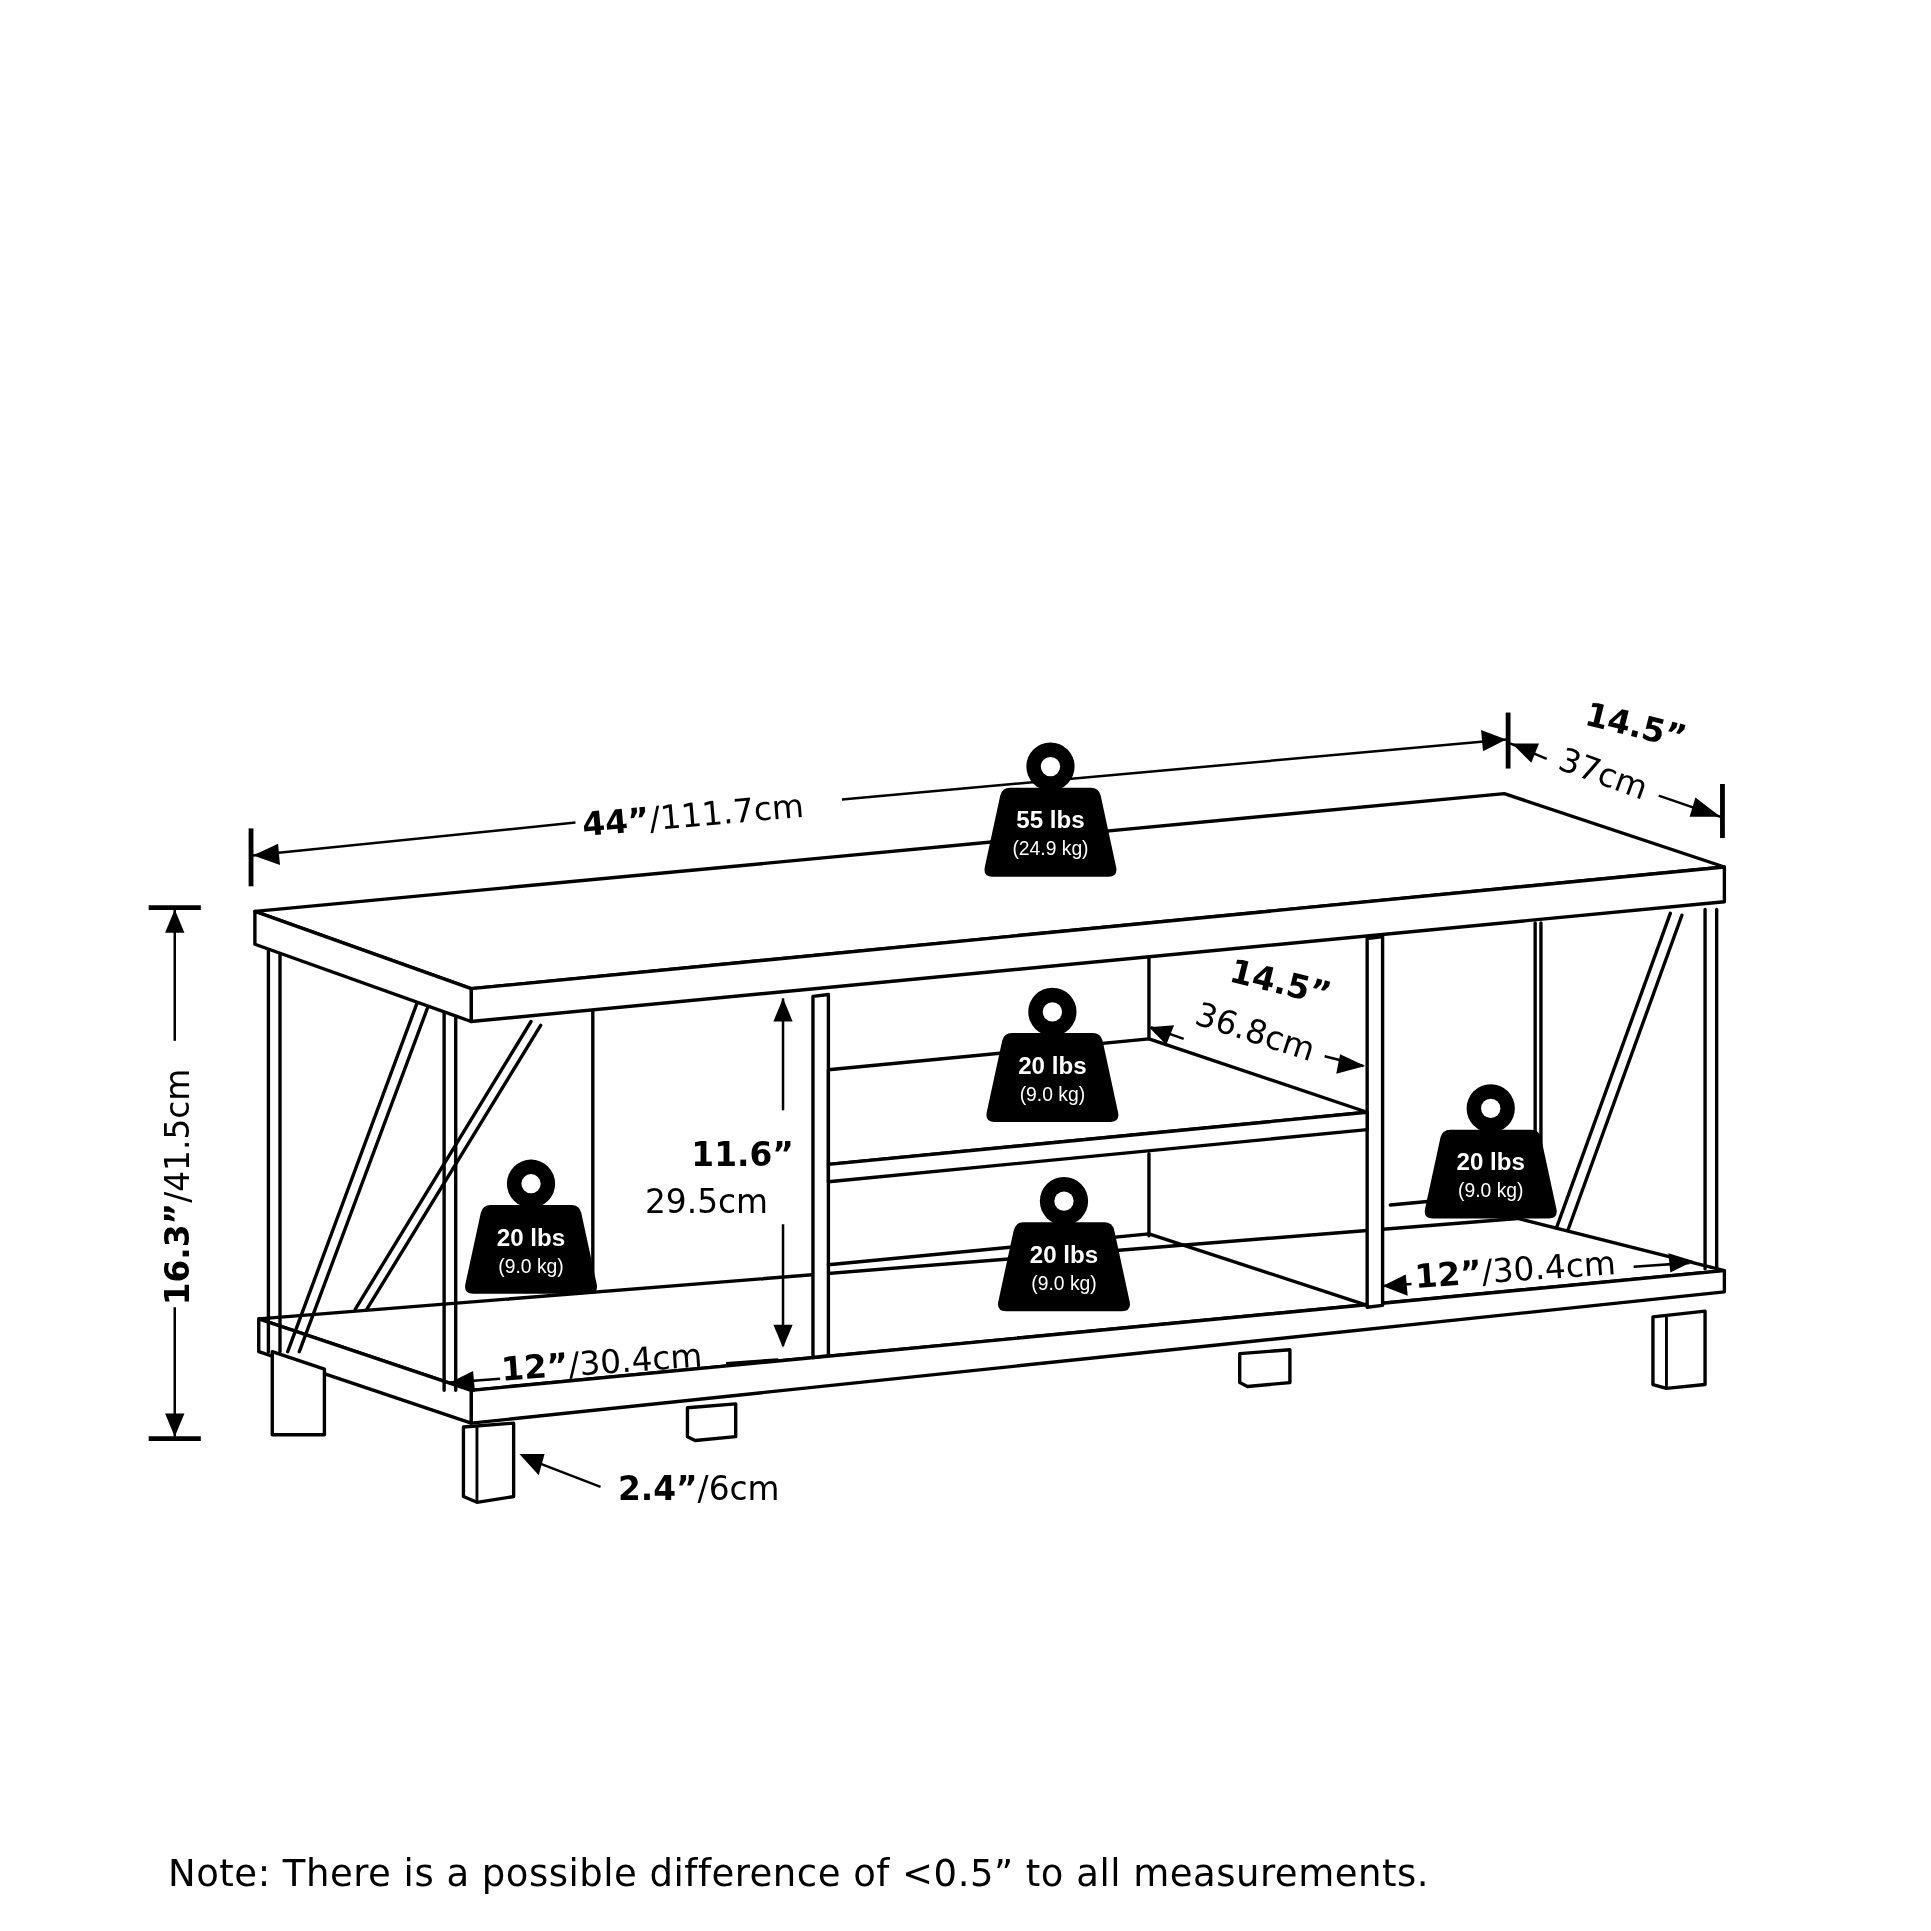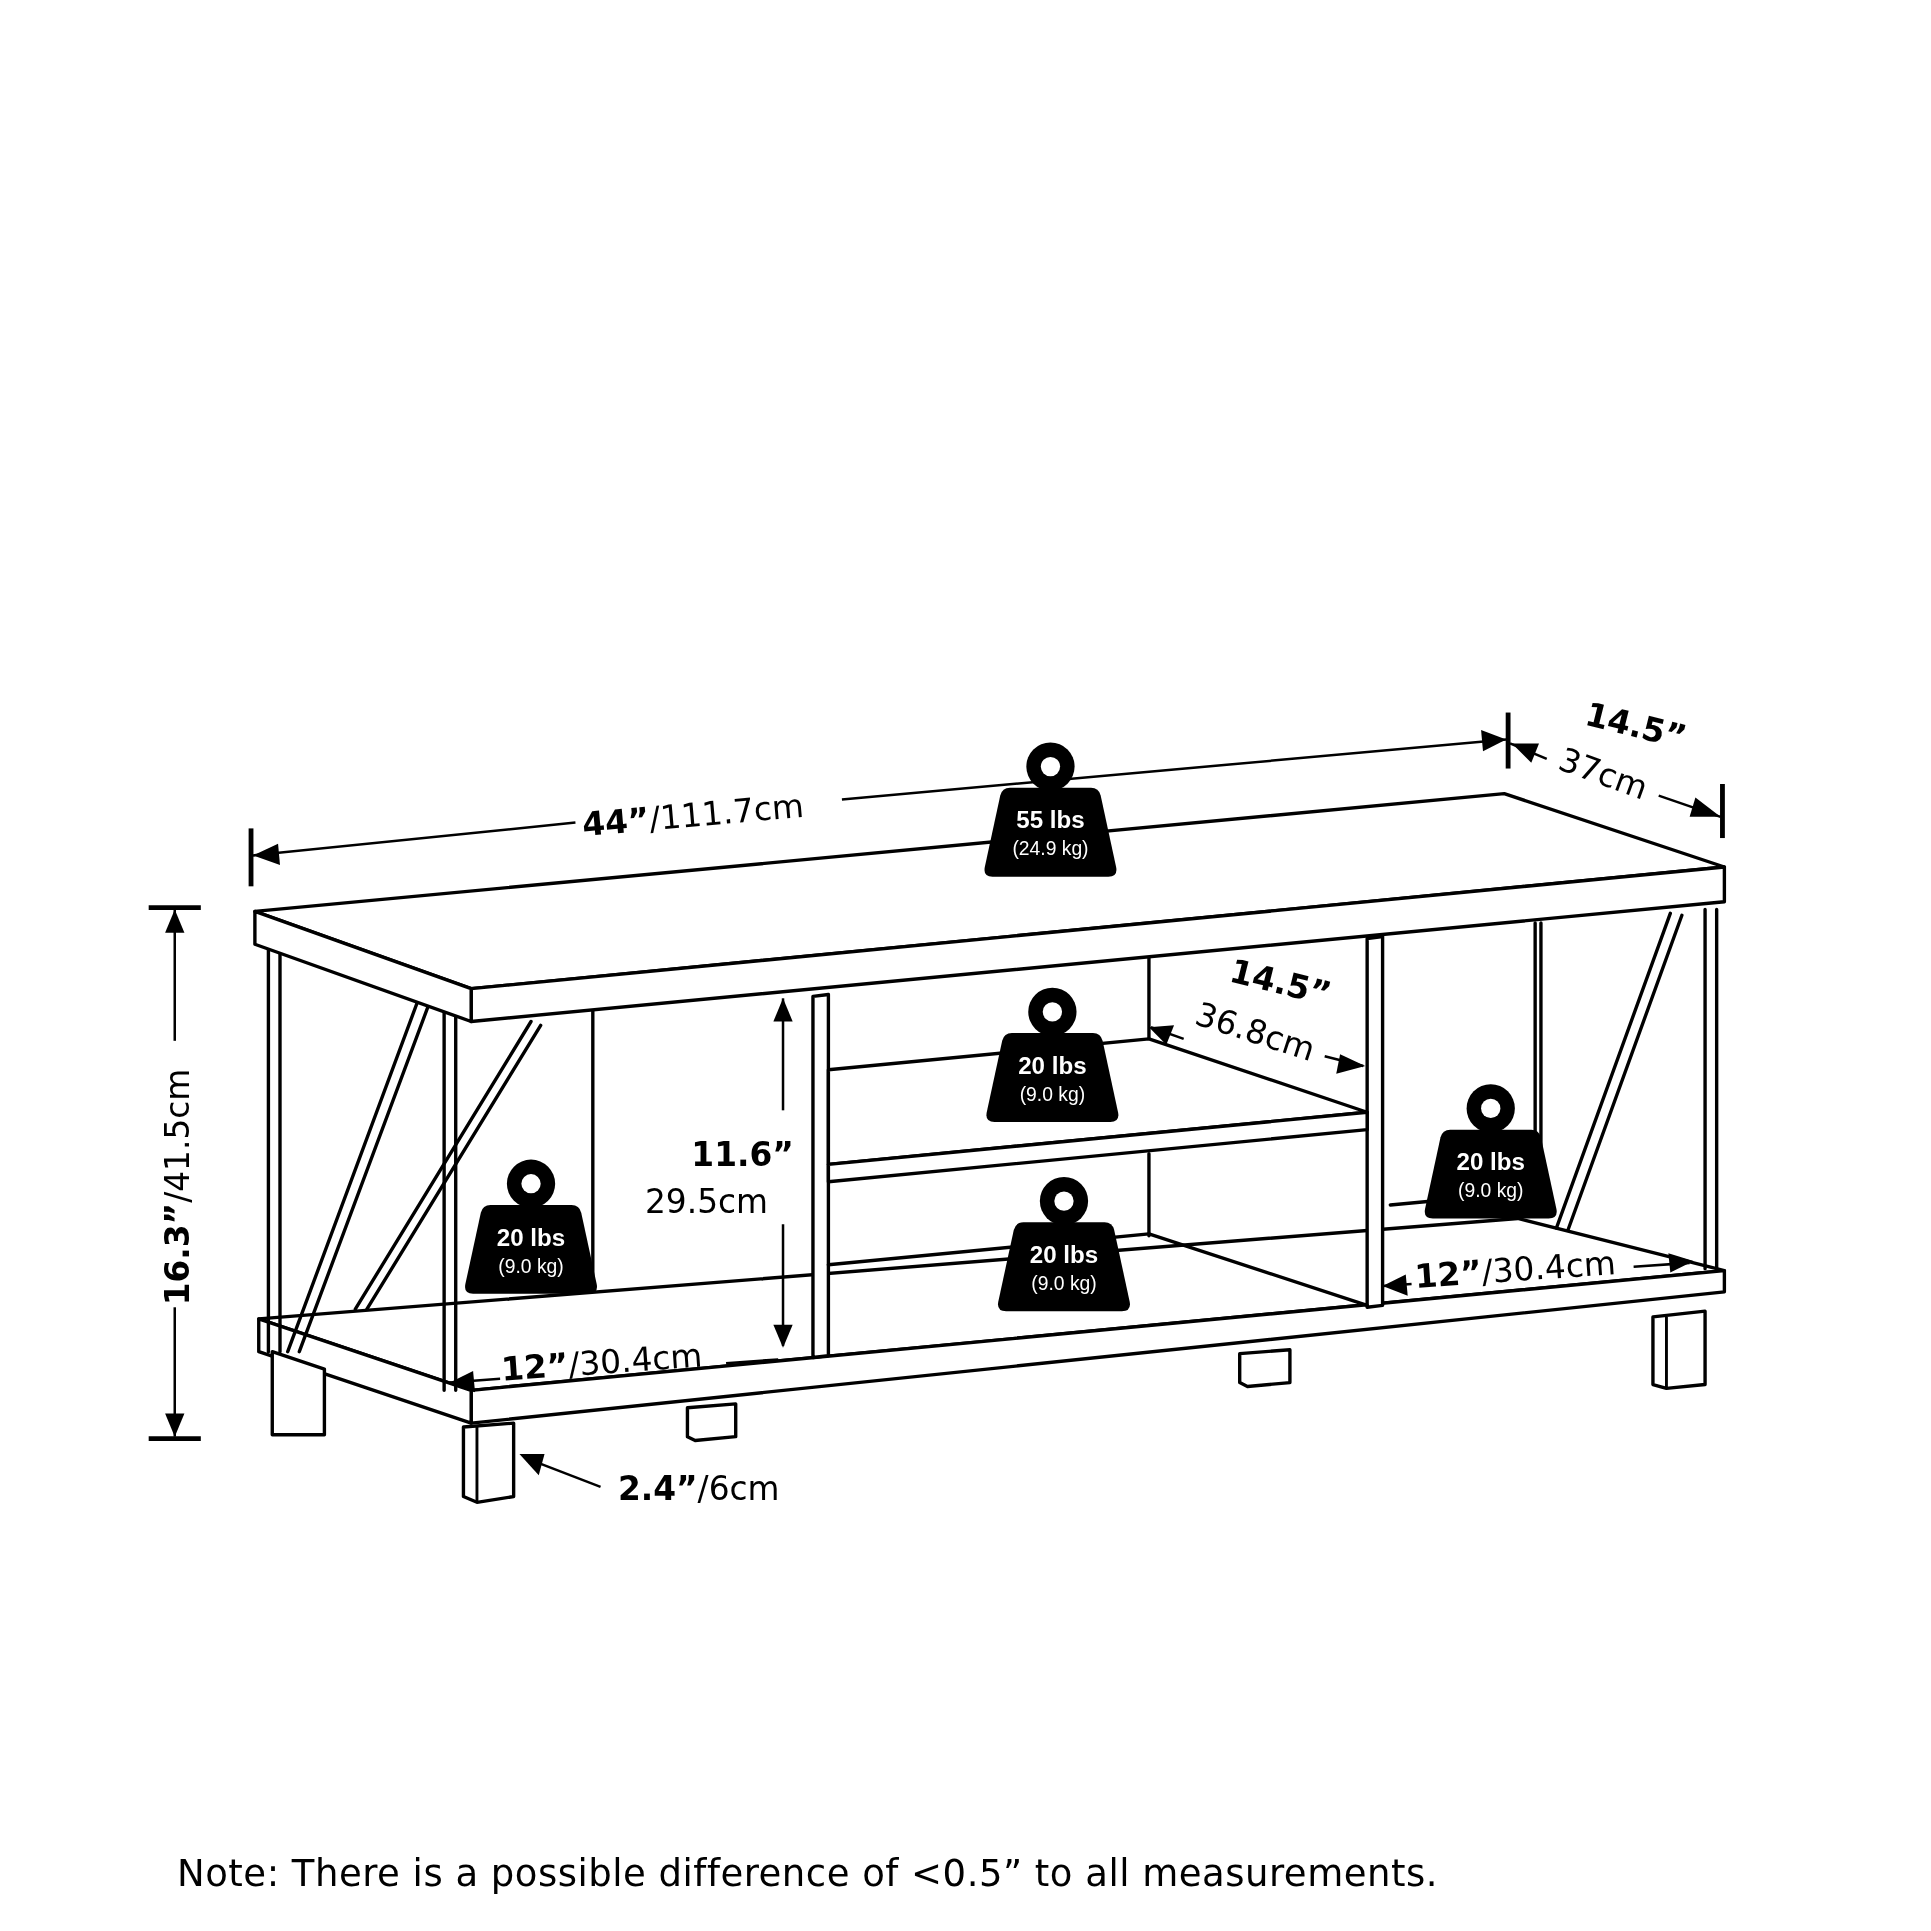--- a/index.html
+++ b/index.html
@@ -10,21 +10,21 @@
     .face { fill: #ffffff; stroke: #000; stroke-width: 3.5; stroke-linejoin: round; }
     .dim { stroke: #000; stroke-width: 2.6; fill: none; }
     .tick { stroke: #000; stroke-width: 5; }
     .arrow { fill: #000; }
     .lbl-bold { font-family: "DejaVu Sans", sans-serif; font-weight: bold; font-size: 34px; fill: #000; }
     .lbl-reg { font-family: "DejaVu Sans", sans-serif; font-weight: normal; font-size: 34px; fill: #000; }
     .wt-body { fill: #000; }
     .wt-hole { fill: #fff; }
     .wt-lbs { font-family: "Liberation Sans", sans-serif; font-weight: bold; font-size: 25px; fill: #fff; }
     .wt-kg { font-family: "Liberation Sans", sans-serif; font-size: 20px; fill: #fff; }
-    .note { position: absolute; left: 13px; width: 1589px; top: 1852px; text-align: center; font-family: "DejaVu Sans", sans-serif; font-size: 37px; color: #000; letter-spacing: 0.5px; }
+    .note { position: absolute; left: 4px; width: 1589px; top: 1852px; text-align: center; font-family: "DejaVu Sans", sans-serif; font-size: 37px; color: #000; letter-spacing: 0.5px; }
   </style>
 </head>
 <body>
 
 <svg id="diagram" viewBox="0 0 2000 2000" xmlns="http://www.w3.org/2000/svg">
   <defs>
     <g id="weight-shape">
       <circle cx="0" cy="-66" r="25" class="wt-body"></circle>
       <path class="wt-body" d="M -42 -44 L 42 -44 Q 50 -44 52 -36 L 68 38 Q 70 48 60 48 L -60 48 Q -70 48 -68 38 L -52 -36 Q -50 -44 -42 -44 Z"></path>
       <circle cx="0" cy="-66" r="10" class="wt-hole"></circle>

